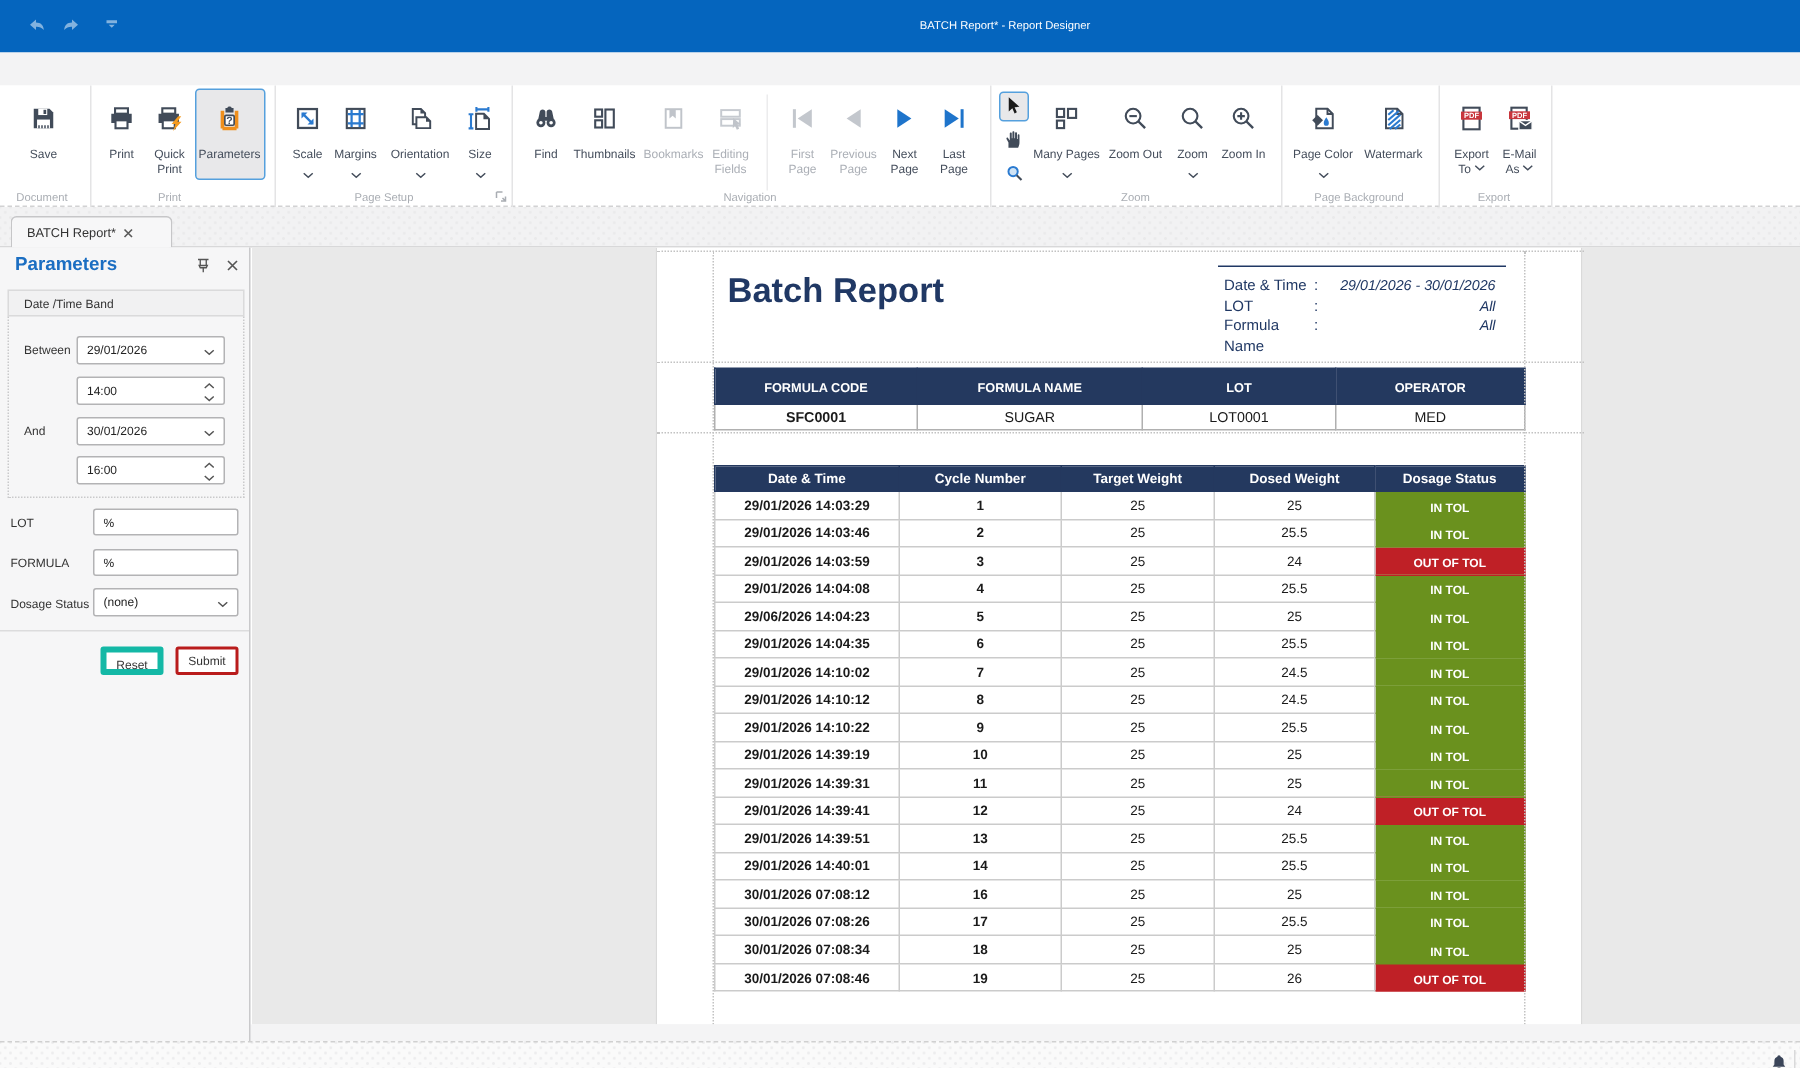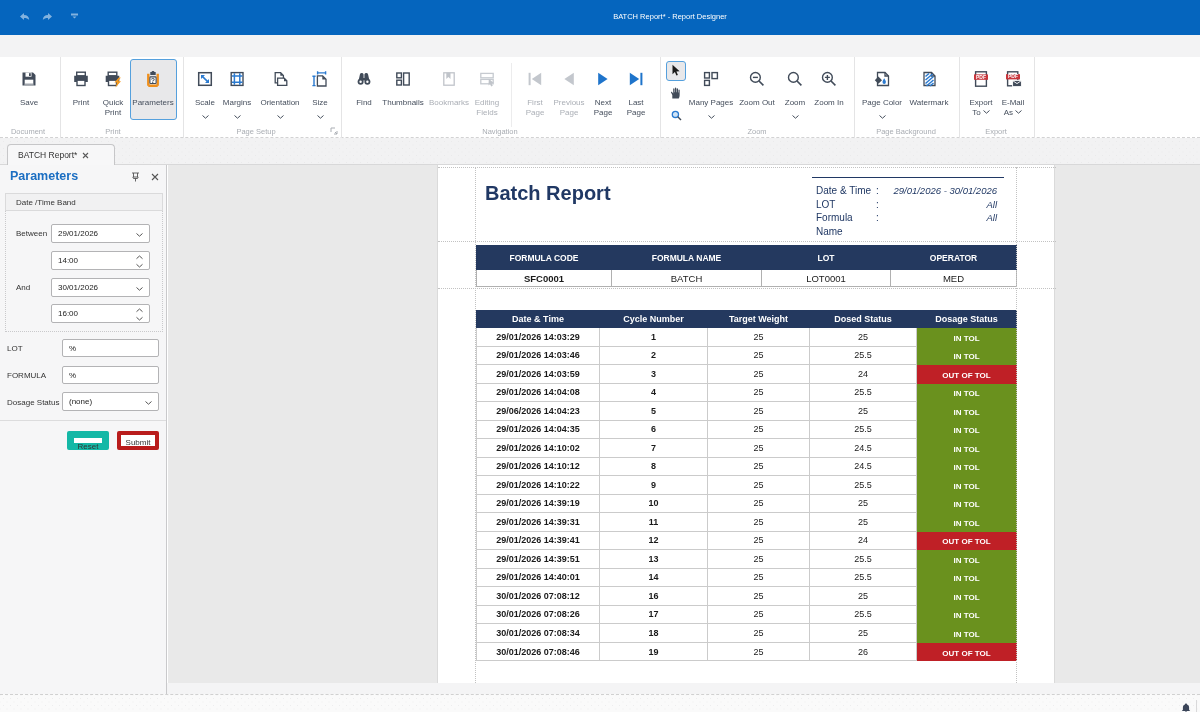--- a/index.html
+++ b/index.html
@@ -25,28 +25,28 @@
   #tabbar { left:0; top:138px; width:1200px; height:27px; background:#f2f2f3; border-bottom:1px solid #d8d8d9; background-image:radial-gradient(#eaeaeb 0.8px, transparent 1px), radial-gradient(#eaeaeb 0.8px, transparent 1px); background-size:7px 7px; background-position:0 0, 3.5px 3.5px; }
   #tab1 { left:7px; top:6px; width:108px; height:21px; background:#f7f7f8; border:1px solid #c6c6c8; border-bottom:none; border-radius:4px 4px 0 0; font-size:8.5px; color:#333; }
   
   #params { left:0; top:165px; width:167px; height:529px; background:#f6f6f7; border-right:1px solid #c9c9cb; z-index:3; }
   #params .ptitle { left:10px; top:4px; font-size:12.5px; font-weight:bold; color:#1b6ec2; }
   .plabel { position:absolute; font-size:8px; color:#333; }
   .ed { position:absolute; background:#fff; border:1px solid #b3b3b5; border-radius:2px; height:19px; font-size:8px; color:#222; line-height:17px; padding-left:6px; }
   .ed .cvr { position:absolute; right:6px; top:7.5px; line-height:0; }
   .ed .spin { position:absolute; right:6px; top:3px; line-height:0; }
   .ed svg { display:block; }
-  .btn { position:absolute; height:19px; background:#fff; border:7px solid #14b8a6; border-radius:2px; font-size:8px; color:#333; text-align:center; line-height:17px; }
+  .btn { position:absolute; height:19px; background:#fff; border:4px solid #14b8a6; border-radius:2px; font-size:8px; color:#333; text-align:center; line-height:17px; }
   
   #doc { left:168px; top:165px; width:1032px; height:518px; background:#e9e9e9; overflow:hidden; }
   #strip2 { left:0; top:683px; width:1200px; height:11px; background:#f4f4f5; }
   #page { position:absolute; left:269px; top:0; width:618px; height:518px; background:#fff; border-left:1px solid #dadada; border-right:1px solid #dadada; }
   .dashh { position:absolute; border-top:1px dotted #c2c2c2; height:0; }
   .dashv { position:absolute; border-left:1px dotted #c2c2c2; width:0; }
-  #rtitle { position:absolute; left:47px; top:15px; font-size:20px; line-height:26px; font-weight:bold; color:#203864; }
+  #rtitle { position:absolute; left:47px; top:15px; font-size:23px; line-height:26px; font-weight:bold; color:#203864; }
   .info { position:absolute; font-size:10px; line-height:11px; color:#203864; }
   .infoval { font-style:italic; font-size:9.5px; }
   table { border-collapse:collapse; table-layout:fixed; }
   #t1 { position:absolute; left:38px; top:80px; width:540px; }
   #t1 th { background:#24395f; color:#fff; font-weight:bold; font-size:8.5px; height:24px; border:1px solid #24395f;text-align:center; }
   #t1 td { background:#fff; font-size:9.5px; color:#1a1a1a; text-align:center; height:17px; border:1px solid #b0b0b0; }
   #t2 { position:absolute; left:38px; top:145px; width:540px; }
   #t2 th { background:#24395f; color:#fff; font-weight:bold; font-size:9px; height:17px; border:1px solid #24395f; }
   #t2 td { font-size:9px; color:#1a1a1a; text-align:center; height:18.52px; border:1px solid #cbcbcb; background:#fff; padding:0; }
   #t2 td.st { color:#fff; font-weight:bold; font-size:8px; padding-top:3px; }
@@ -387,21 +387,21 @@
   <div class="plabel abs" style="left:7px;top:206px;">FORMULA</div>
   <div class="ed" style="left:62px;top:201px;width:97px;height:18px;">%</div>
   <div class="plabel abs" style="left:7px;top:233px;">Dosage Status</div>
   <div class="ed" style="left:62px;top:227px;width:97px;height:19px;">(none)<span class="cvr">
         <svg width="7" height="4" viewBox="0 0 7 4">
           <path d="M0.5 0.5 L3.5 3.2 L6.5 0.5" stroke="#555" fill="none"></path>
         </svg>
       </span></div>
   <div class="abs" style="left:0;top:255px;width:166px;border-top:1px solid #dcdcdd;"></div>
   <div class="btn" style="left:67px;top:266px;width:42px;">Reset</div>
-  <div class="btn" style="left:117px;top:266px;width:42px;border:4px solid #b91c1c;line-height:15px;">Submit</div>
+  <div class="btn" style="left:117px;top:266px;width:42px;border:2px solid #b91c1c;line-height:15px;">Submit</div>
 </div>
 <div id="doc" class="abs">
   <div id="page">
     <div id="rtitle">Batch Report</div>
     <div class="abs" style="left:374px;top:12px;width:192px;border-top:1px solid #203864;"></div>
     <div class="info" style="left:378px;top:20px;">Date &amp; Time</div>
     <div class="info" style="left:438px;top:20px;">:</div>
     <div class="info infoval" style="left:378px;top:20px;width:181px;text-align:right;padding-left:35px;">29/01/2026 - 30/01/2026</div>
     <div class="info" style="left:378px;top:33.5px;">LOT</div>
     <div class="info" style="left:438px;top:33.5px;">:</div>
@@ -419,40 +419,40 @@
         </colgroup>
       <tbody>
           <tr>
             <th>FORMULA CODE</th>
             <th>FORMULA NAME</th>
             <th>LOT</th>
             <th>OPERATOR</th>
           </tr>
       <tr>
             <td style="font-weight:bold">SFC0001</td>
-            <td>BATCH</td>
+            <td>SUGAR</td>
             <td>LOT0001</td>
             <td>MED</td>
           </tr>
     </tbody>
       </table>
     <table id="t2">
       <colgroup>
           <col style="width:123px">
           <col style="width:108px">
           <col style="width:102px">
           <col style="width:107px">
           <col style="width:100px">
         </colgroup>
       <tbody>
           <tr>
             <th>Date &amp; Time</th>
             <th>Cycle Number</th>
             <th>Target Weight</th>
-            <th>Dosed Status</th>
+            <th>Dosed Weight</th>
             <th>Dosage Status</th>
           </tr>
       <tr>
             <td class="b">29/01/2026 14:03:29</td>
             <td class="b">1</td>
             <td>25</td>
             <td>25</td>
             <td class="st g">IN TOL</td>
           </tr>
       <tr>

